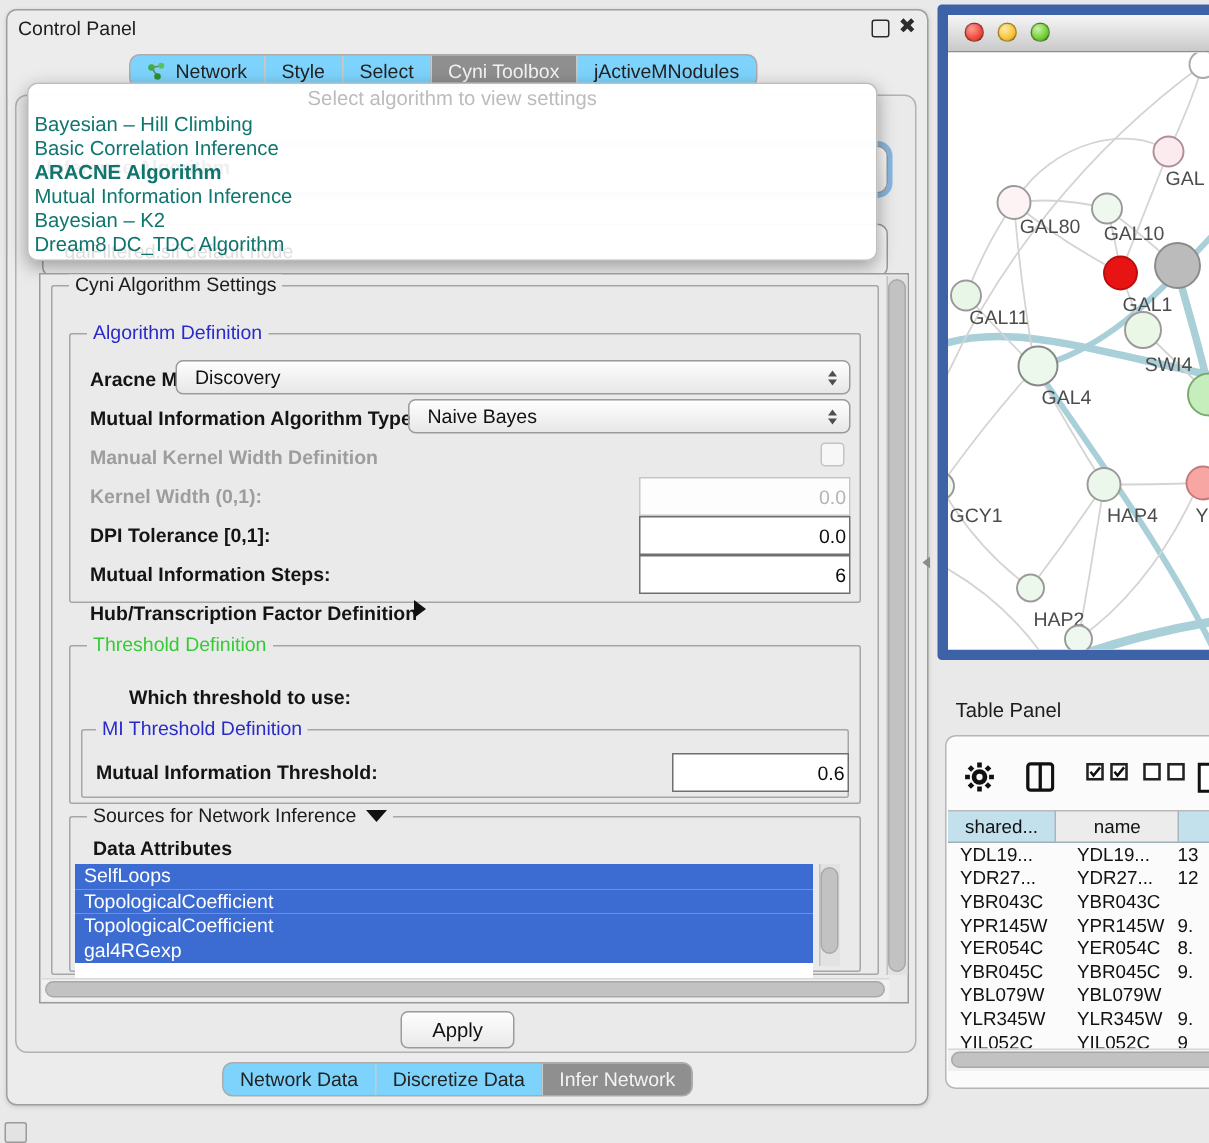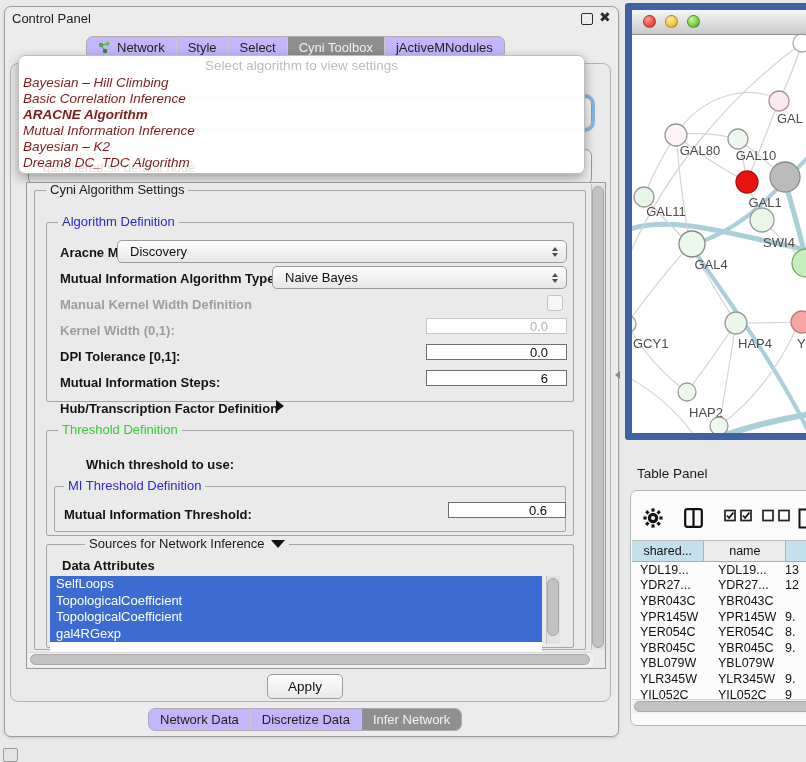--- a/index.html
+++ b/index.html
@@ -6,51 +6,51 @@
   #stage{position:relative;width:806px;height:762px;background:#e9e9e9;overflow:hidden;
          font-family:"Liberation Sans","DejaVu Sans",sans-serif;color:#1a1a1a;}
   .abs{position:absolute;}
   
   .cp-window{left:4px;top:6px;width:613px;height:729px;background:#ececec;
              border:1px solid #9e9e9e;border-radius:7px;box-shadow:0 1px 3px rgba(0,0,0,.15);}
   .cp-title{left:12px;top:11px;font-size:13px;color:#1c1c1c;}
   .float-btn{left:581px;top:13px;width:10px;height:10px;border:1.6px solid #2b2b2b;border-radius:2px;background:transparent;}
   .close-btn{left:599px;top:9px;font-size:14px;font-weight:bold;color:#2b2b2b;line-height:16px;}
   
-  .seg{display:flex;background:#c4b5fd;border:1px solid #ababab;border-radius:7px;overflow:hidden;height:23px;box-sizing:border-box;}
+  .seg{display:flex;background:#7dd3fc;border:1px solid #ababab;border-radius:7px;overflow:hidden;height:23px;box-sizing:border-box;}
   .seg .tab{display:flex;align-items:center;gap:6px;padding:0 11px;font-size:13px;color:#222;border-left:1px solid #c9c9c9;white-space:nowrap;}
   .seg .tab:first-child{border-left:none;}
   .seg .tab.sel{background:#8f8f8f;color:#f3f3f3;}
   .content-panel{left:10px;top:63px;width:601px;height:639px;background:#eaeaea;border:1px solid #b2b2b2;border-radius:8px;box-sizing:border-box;}
   
   .ghost-combo{border:1px solid #9a9a9a;border-radius:7px;background:linear-gradient(#fcfcfc,#ececec);}
   .focus-ring{box-shadow:0 0 0 3px #85b7e3;}
   .popup{left:18px;top:55px;width:565px;height:117px;background:rgba(255,255,255,.97);
          border:1px solid #bdbdbd;border-radius:7px;box-shadow:0 4px 12px rgba(0,0,0,.35);overflow:hidden;}
   .popup-placeholder{position:absolute;left:0;top:2px;width:100%;text-align:center;font-size:13.5px;color:#bcbcbc;}
   .popup-items{position:absolute;left:4px;top:19px;right:4px;}
-  .popup-item{height:16px;line-height:16px;font-size:13.5px;color:#7f1d1d;white-space:nowrap;font-style:italic;}
+  .popup-item{height:16px;line-height:16px;font-size:13.5px;color:#0f766e;white-space:nowrap;}
   .popup-item.bold{font-weight:bold;}
   .ghost-text{position:absolute;font-size:13px;color:#333;}
   
   .scrollpane{left:26px;top:182px;width:580px;height:487px;border:1px solid #9a9a9a;background:#eaeaea;box-sizing:border-box;}
   .vtrack{background:#e2e2e2;border-left:1px solid #c2c2c2;}
   .thumb{background:#c2c2c2;border:1px solid #a8a8a8;border-radius:6px;}
   .group{border:1px solid #a6a6a6;border-radius:2px;}
   .group-label{background:#eaeaea;padding:0 4px;font-size:13px;line-height:14px;white-space:nowrap;}
   .flabel{font-weight:bold;font-size:13px;white-space:nowrap;color:#141414;}
   .flabel.disabled{color:#9d9d9d;}
   .combo{height:23px;border:1px solid #9b9b9b;border-radius:5px;background:linear-gradient(#fefefe,#e7e7e7);
          box-shadow:inset 0 1px 0 #fff;font-size:13px;color:#111;display:flex;align-items:center;
          padding:0 24px 0 12px;box-sizing:border-box;white-space:nowrap;}
   .spin{position:absolute;right:8px;top:50%;transform:translateY(-50%);display:flex;flex-direction:column;gap:2px;}
   .tri-up{width:0;height:0;border-left:3.5px solid transparent;border-right:3.5px solid transparent;border-bottom:4.5px solid #4f4f4f;}
   .tri-dn{width:0;height:0;border-left:3.5px solid transparent;border-right:3.5px solid transparent;border-top:4.5px solid #4f4f4f;}
-  .field{height:16px;border:1px solid #6f6f6f;background:#fff;font-size:13px;color:#0c0c0c;display:flex;align-items:center;
-         justify-content:flex-end;padding:0 18px;box-sizing:border-box;}
+  .field{height:26px;border:1px solid #6f6f6f;background:#fff;font-size:13px;color:#0c0c0c;display:flex;align-items:center;
+         justify-content:flex-end;padding:0 2px;box-sizing:border-box;}
   .field.disabled{border-color:#c6c6c6;color:#b3b3b3;background:#fdfdfd;}
   .checkbox{width:14px;height:14px;border:1px solid #c3c3c3;border-radius:3px;background:#f7f7f7;}
   .tri-right{width:0;height:0;border-top:6px solid transparent;border-bottom:6px solid transparent;border-left:8px solid #111;}
   .tri-down-big{width:0;height:0;border-left:7px solid transparent;border-right:7px solid transparent;border-top:8px solid #111;}
   .attr-list{background:#fff;overflow:hidden;}
   .attr-item{height:16.5px;line-height:16.5px;background:#3c6cd2;color:#fff;font-size:13px;padding-left:6px;white-space:nowrap;}
   .button{height:23px;border:1px solid #9b9b9b;border-radius:5px;background:linear-gradient(#fefefe,#e9e9e9);
           font-size:13.5px;color:#111;display:flex;align-items:center;justify-content:center;box-shadow:inset 0 1px 0 #fff;}
   
   .net-frame{left:625px;top:3px;width:200px;height:437px;border:7px solid #3d62a7;border-radius:3px;background:#fff;box-sizing:border-box;}
@@ -169,21 +169,21 @@
   <div class="abs group-label" style="left:58px;top:423px;color:#35cb35;">Threshold Definition</div>
 
   <div class="abs flabel" style="left:86px;top:457px;">Which threshold to use:</div>
 
   <div class="abs group" style="left:54px;top:486px;width:510px;height:44px;"></div>
   <div class="abs group-label" style="left:64px;top:479px;color:#2a2acb;">MI Threshold Definition</div>
   <div class="abs flabel" style="left:64px;top:507px;">Mutual Information Threshold:</div>
   <div class="abs field" style="left:448px;top:502px;width:118px;">0.6</div>
 
   <div class="abs group" style="left:46px;top:544px;width:526px;height:102px;"></div>
-  <div class="abs group-label" style="left:58px;top:537px;display:flex;align-items:center;gap:6px;margin-left:27px;">
+  <div class="abs group-label" style="left:58px;top:537px;display:flex;align-items:center;gap:6px;">
     <span>Sources for Network Inference</span>
     <span class="tri-down-big"></span>
   </div>
   <div class="abs flabel" style="left:62px;top:558px;">Data Attributes</div>
   <div class="abs attr-list" style="left:50px;top:576px;width:492px;height:84px;" id="attr-list">
       <div class="attr-item">SelfLoops</div>
       <div class="attr-item">TopologicalCoefficient</div>
       <div class="attr-item">TopologicalCoefficient</div>
       <div class="attr-item">gal4RGexp</div>
     </div>

